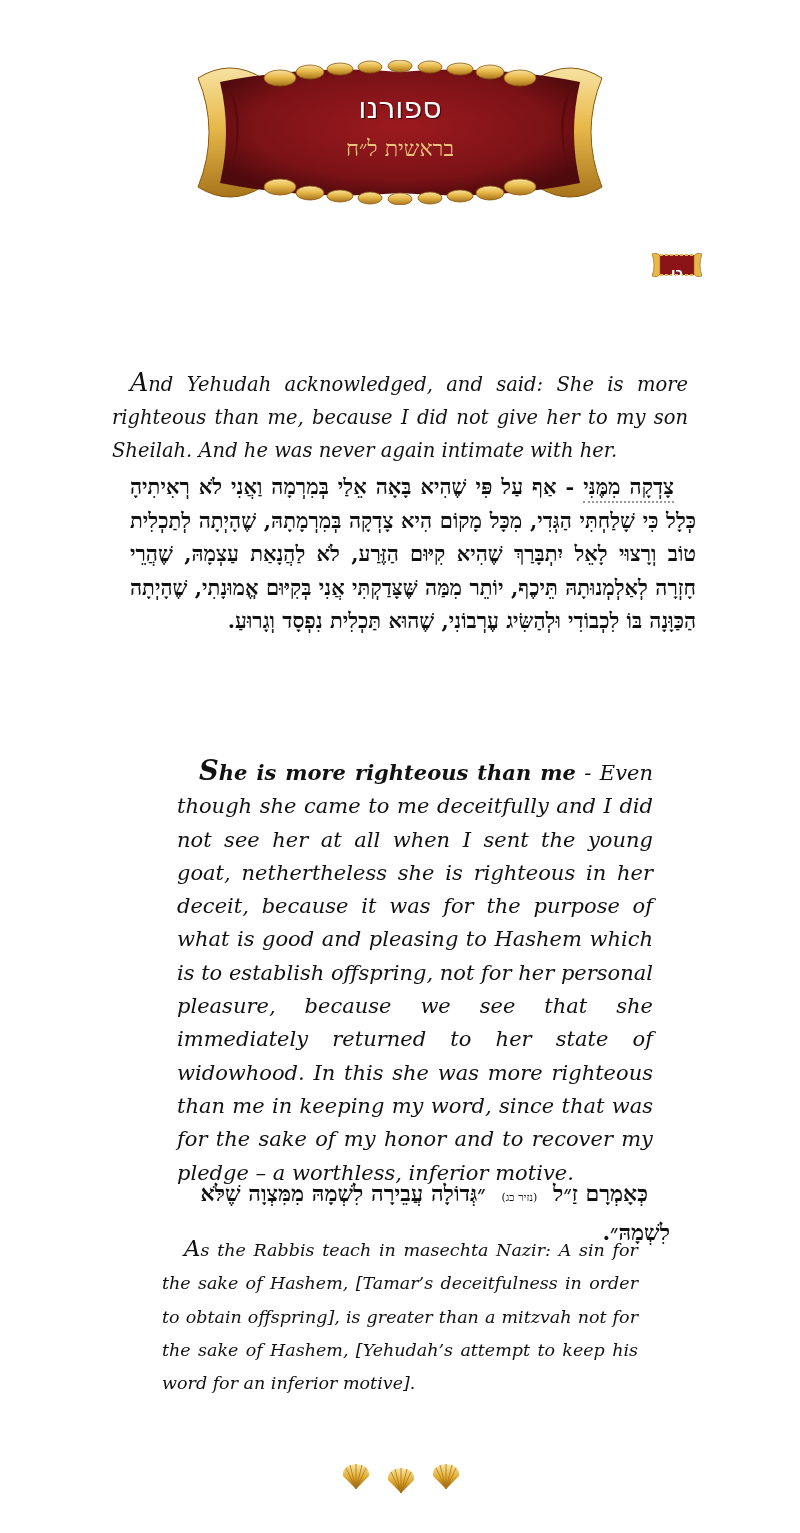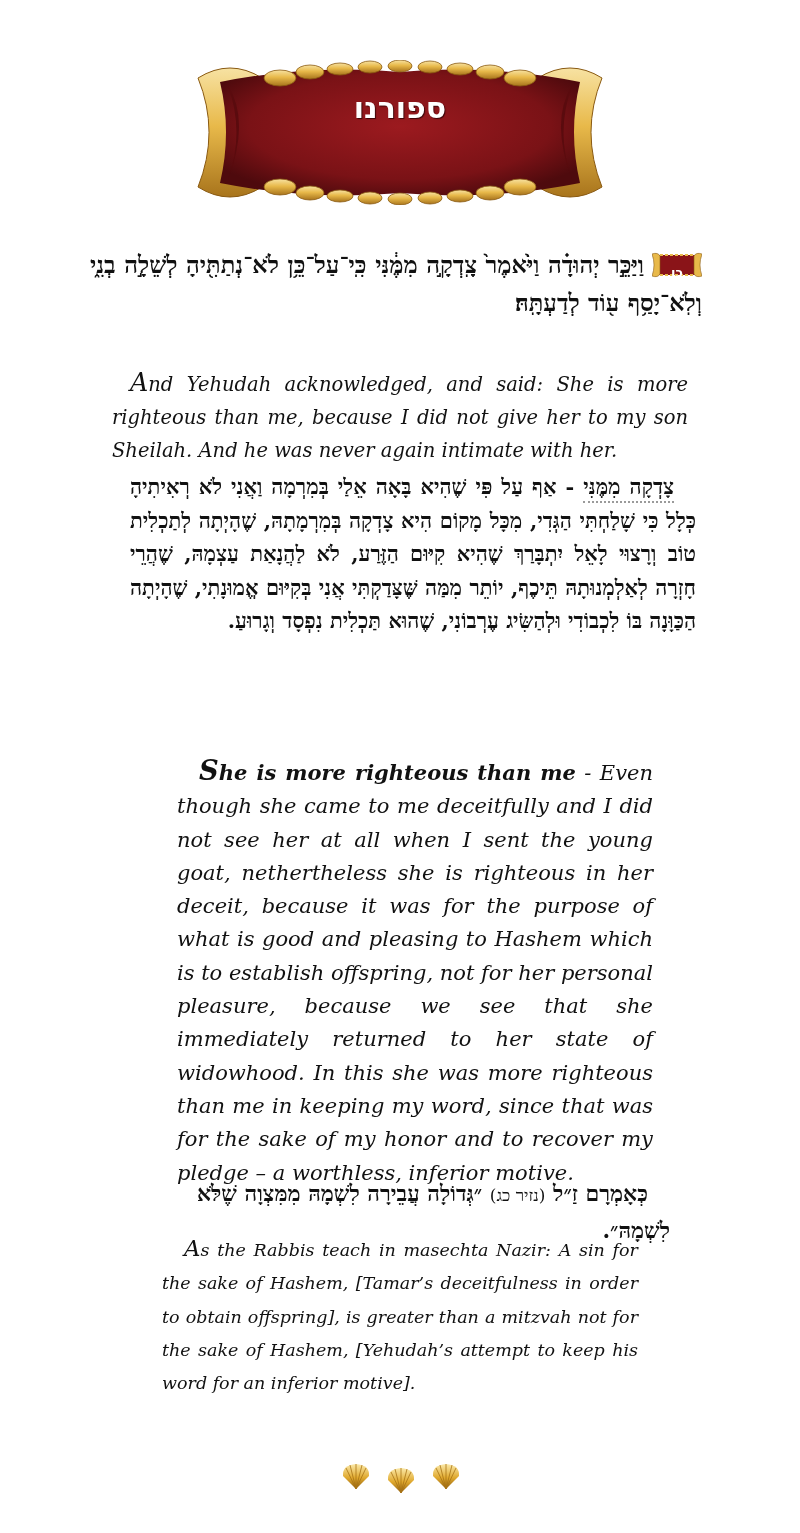--- a/index.html
+++ b/index.html
@@ -26,21 +26,21 @@
       position: absolute;
       left: 0; top: 0;
       width: 420px; height: 145px;
     }
     .banner-title {
       position: absolute;
       left: 0; right: 0;
       top: 30px;
       text-align: center;
       font-family: "DejaVu Sans", sans-serif;
-      font-weight: bold;
+      font-weight: normal;
       font-size: 30px;
       color: #ffffff;
       direction: rtl;
       text-shadow: 1px 1px 1px #3a0508;
     }
     .banner-subtitle {
       position: absolute;
       left: 0; right: 0;
       top: 76px;
       text-align: center;
@@ -144,23 +144,23 @@
       width: 540px;
       direction: rtl;
       text-align: right;
       font-family: "DejaVu Serif", serif;
       font-weight: bold;
       font-size: 22px;
       line-height: 35px;
       text-indent: 22px;
     }
     .quote-hebrew .src {
-      font-size: 17px;
+      font-size: 11px;
       font-weight: normal;
-      margin: 0 0;
+      margin: 0 8px;
     }
     .quote-english {
       position: absolute;
       left: 162px;
       top: 1232px;
       width: 476px;
       font-size: 17.5px;
       line-height: 33.3px;
       text-indent: 22px;
     }
@@ -221,33 +221,34 @@
       <ellipse cx="240" cy="138" rx="12" ry="6"></ellipse>
       <ellipse cx="270" cy="136" rx="13" ry="6"></ellipse>
       <ellipse cx="300" cy="133" rx="14" ry="7"></ellipse>
       <ellipse cx="330" cy="127" rx="16" ry="8"></ellipse>
     </g>
 
     <path d="M38,26 Q60,60 38,120 Q55,72 38,26 Z" fill="#5a0b0e"></path>
     <path d="M382,26 Q360,60 382,120 Q365,72 382,26 Z" fill="#5a0b0e"></path>
   </svg>
   <div class="banner-title">ספורנו</div>
+  <div class="banner-subtitle">בראשית ל״ח</div>
 </div>
 
 <div class="verse-hebrew">
   <span class="verse-badge">
     <svg width="50" height="26" viewBox="0 0 50 26">
       <rect x="5" y="3" width="40" height="20" rx="4" fill="#8a1418"></rect>
       <path d="M0,2 Q6,0 8,4 L8,22 Q6,26 0,24 Q4,13 0,2 Z" fill="#e8b94a" stroke="#8a5a12" stroke-width="0.6"></path>
       <path d="M50,2 Q44,0 42,4 L42,22 Q44,26 50,24 Q46,13 50,2 Z" fill="#e8b94a" stroke="#8a5a12" stroke-width="0.6"></path>
       <path d="M8,3 L42,3" stroke="#e8b94a" stroke-width="2" stroke-dasharray="3 2"></path>
       <path d="M8,23 L42,23" stroke="#e8b94a" stroke-width="2" stroke-dasharray="3 2"></path>
     </svg>
     <span>כו</span>
-  </span><span>וַיַּכֵּ֣ר יְהוּדָ֗ה וַיֹּ֙אמֶר֙ צָֽדְקָ֣ה מִמֶּ֔נִּי כִּֽי־עַל־כֵּ֥ן לֹא־נְתַתִּ֖יהָ לְשֵׁלָ֣ה בְנִ֑י וְלֹֽא־יָסַ֥ף ע֖וֹד לְדַעְתָּֽהּ׃</span>
+  </span>
 </div>
 
 <div class="english verse-english"><span class="dropcap">A</span><span>nd Yehudah acknowledged, and said: She is more righteous than me, because I did not give her to my son Sheilah. And he was never again intimate with her.</span></div>
 
 <div class="commentary-hebrew"><span class="dibur">צָדְקָה מִמֶּנִּי</span><span> - אַף עַל פִּי שֶׁהִיא בָּאָה אֵלַי בְּמִרְמָה וַאֲנִי לֹא רְאִיתִיהָ כְּלָל כִּי שָׁלַחְתִּי הַגְּדִי, מִכָּל מָקוֹם הִיא צָדְקָה בְּמִרְמָתָהּ, שֶׁהָיְתָה לְתַכְלִית טוֹב וְרָצוּי לָאֵל יִתְבָּרַךְ שֶׁהִיא קִיּוּם הַזֶּרַע, לֹא לַהֲנָאַת עַצְמָהּ, שֶׁהֲרֵי חָזְרָה לְאַלְמְנוּתָהּ תֵּיכֶף, יוֹתֵר מִמַּה שֶּׁצָּדַקְתִּי אֲנִי בְּקִיּוּם אֱמוּנָתִי, שֶׁהָיְתָה הַכַּוָּנָה בּוֹ לִכְבוֹדִי וּלְהַשִּׂיג עֶרְבוֹנִי, שֶׁהוּא תַּכְלִית נִפְסָד וְגָרוּעַ.</span></div>
 
 <div class="english commentary-english"><span class="lead dropcap">S</span><span class="lead">he is more righteous than me</span><span> - Even though she came to me deceitfully and I did not see her at all when I sent the young goat, nethertheless she is righteous in her deceit, because it was for the purpose of what is good and pleasing to Hashem which is to establish offspring, not for her personal pleasure, because we see that she immediately returned to her state of widowhood. In this she was more righteous than me in keeping my word, since that was for the sake of my honor and to recover my pledge – a worthless, inferior motive.</span></div>
 
 <div class="quote-hebrew"><span>כְּאָמְרָם זַ״ל</span> <span class="src">(נזיר כג)</span> <span>״גְּדוֹלָה עֲבֵירָה לִשְׁמָהּ מִמִּצְוָה שֶׁלֹּא לִשְׁמָהּ״.</span></div>
 

